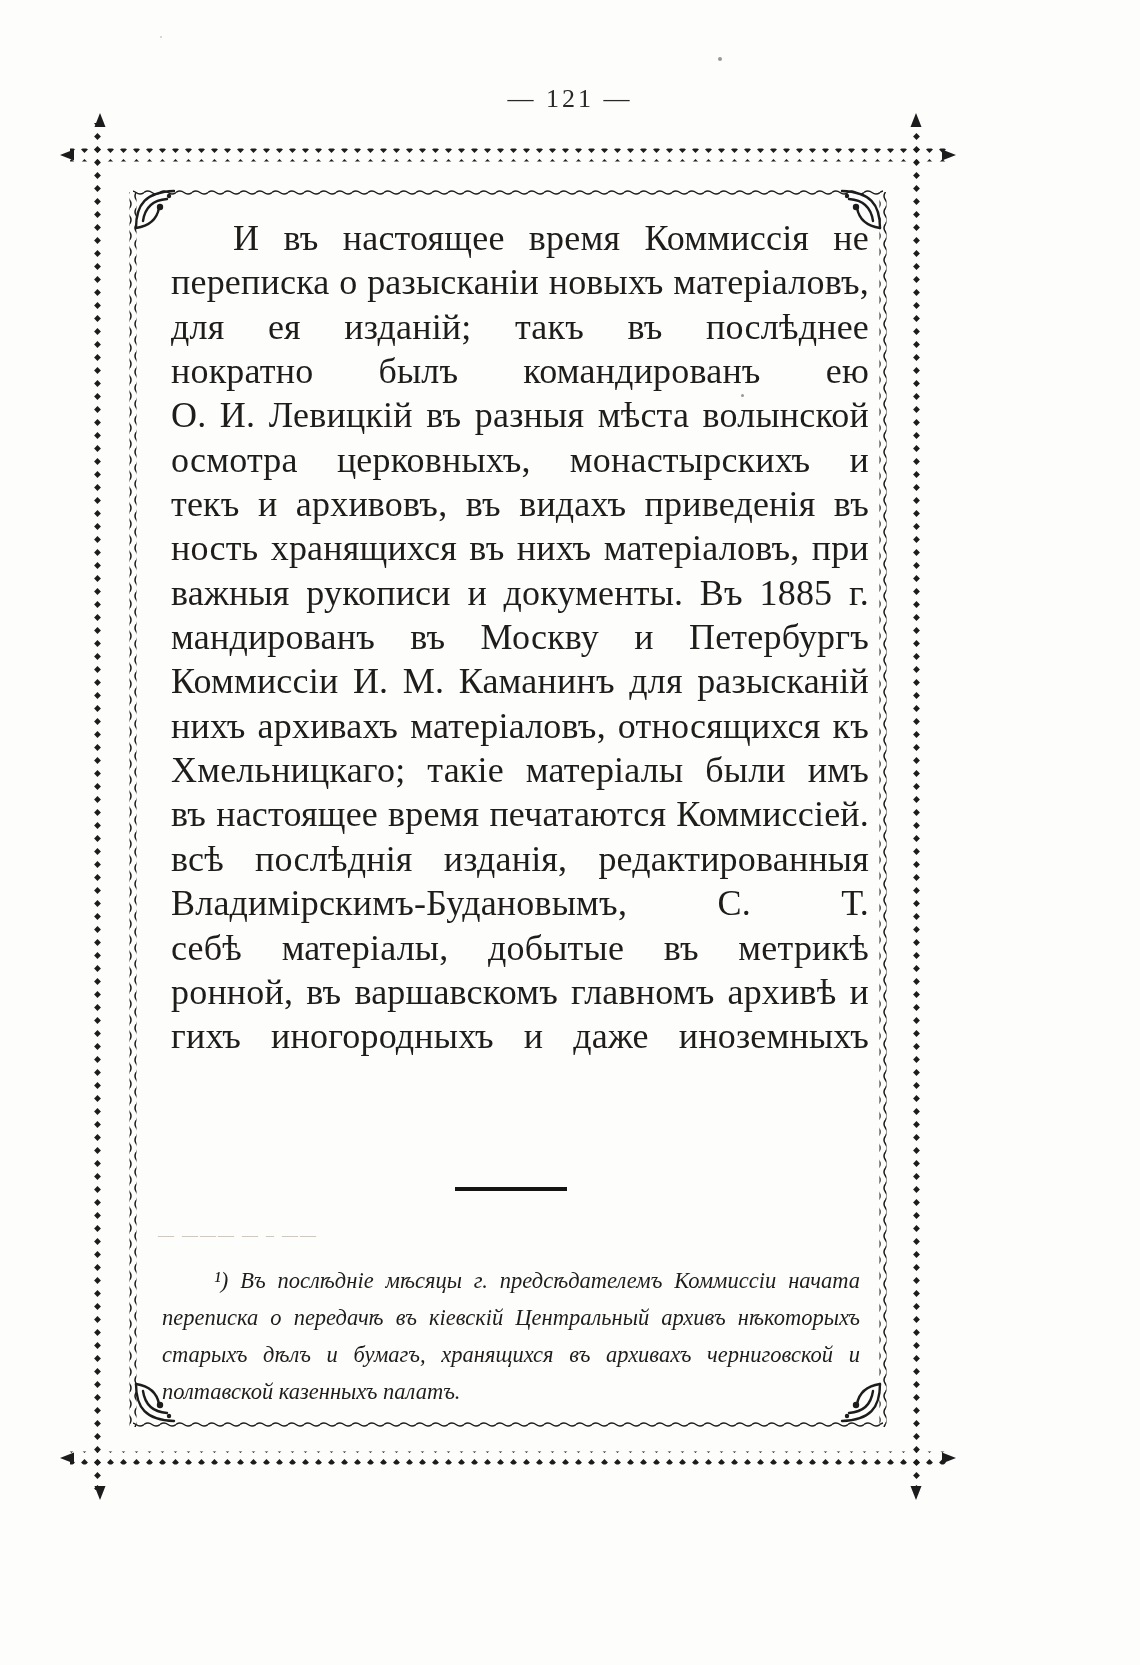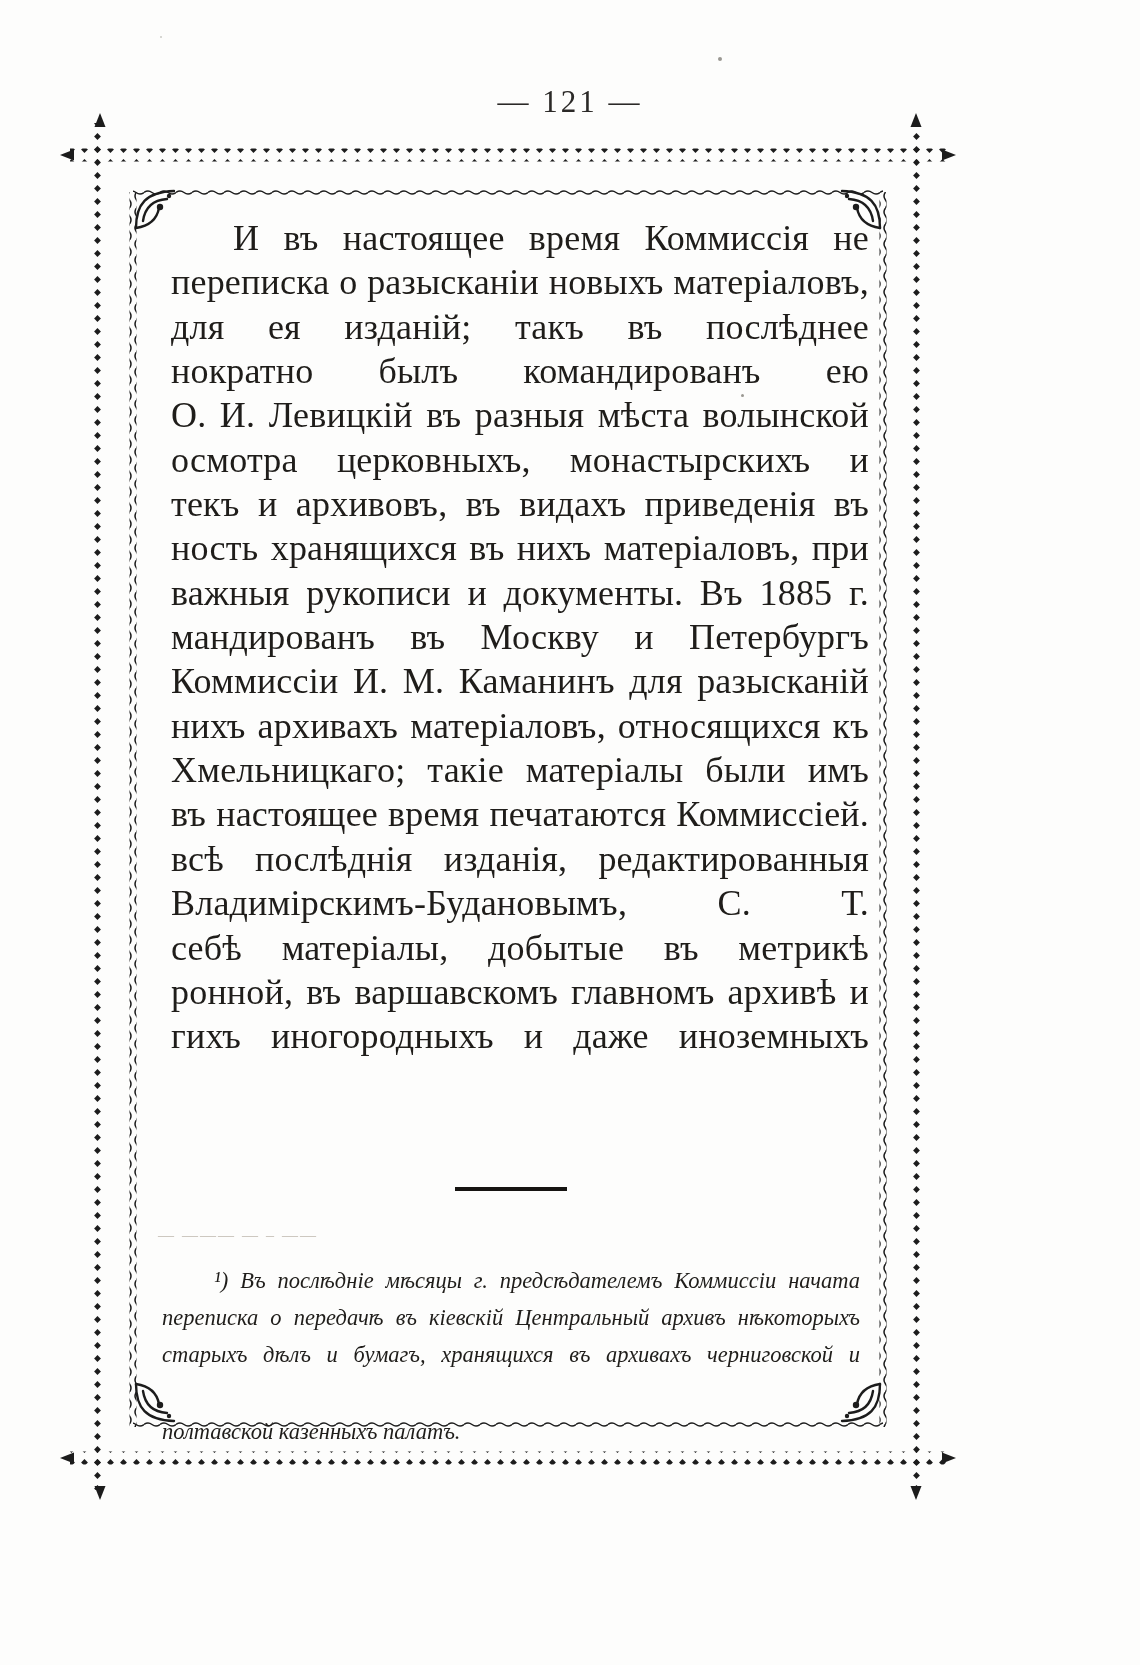--- a/index.html
+++ b/index.html
@@ -7,21 +7,21 @@
     position:relative;
     width:1140px;height:1665px;
     background:#fdfdfc;
     overflow:hidden;
     font-family:"Liberation Serif","DejaVu Serif",serif;
     color:#1f1d1a;
   }
   .page-number{
     position:absolute;top:84px;left:0;right:0;
     text-align:center;
-    font-size:31px;letter-spacing:3px;
+    font-size:26px;letter-spacing:3px;
     color:#2b2927;
   }
   .frame{position:absolute;left:0;top:0;}
   .main-text{
     position:absolute;left:171px;top:216px;width:698px;
     font-size:36px;
     letter-spacing:0.2px;
   }
   .tl{
     height:44.35px;line-height:44.35px;
@@ -45,21 +45,21 @@
     font-size:22.5px;
   }
   .fl{
     height:37px;line-height:37px;
     text-align:justify;
     text-align-last:justify;
     overflow:hidden;
     font-style:italic;
   }
   .fl.indent{text-indent:52px;}
-  .fl.last{text-align-last:left;margin-top:40px;}
+  .fl.last{text-align-last:left;}
   .speck{position:absolute;background:#9a9892;border-radius:50%;}
 </style>
 </head>
 <body>
 
 <div class="page">
 
   <div class="page-number">— 121 —</div>
 
   <svg class="frame" width="1140" height="1665" viewBox="0 0 1140 1665" aria-hidden="true">

